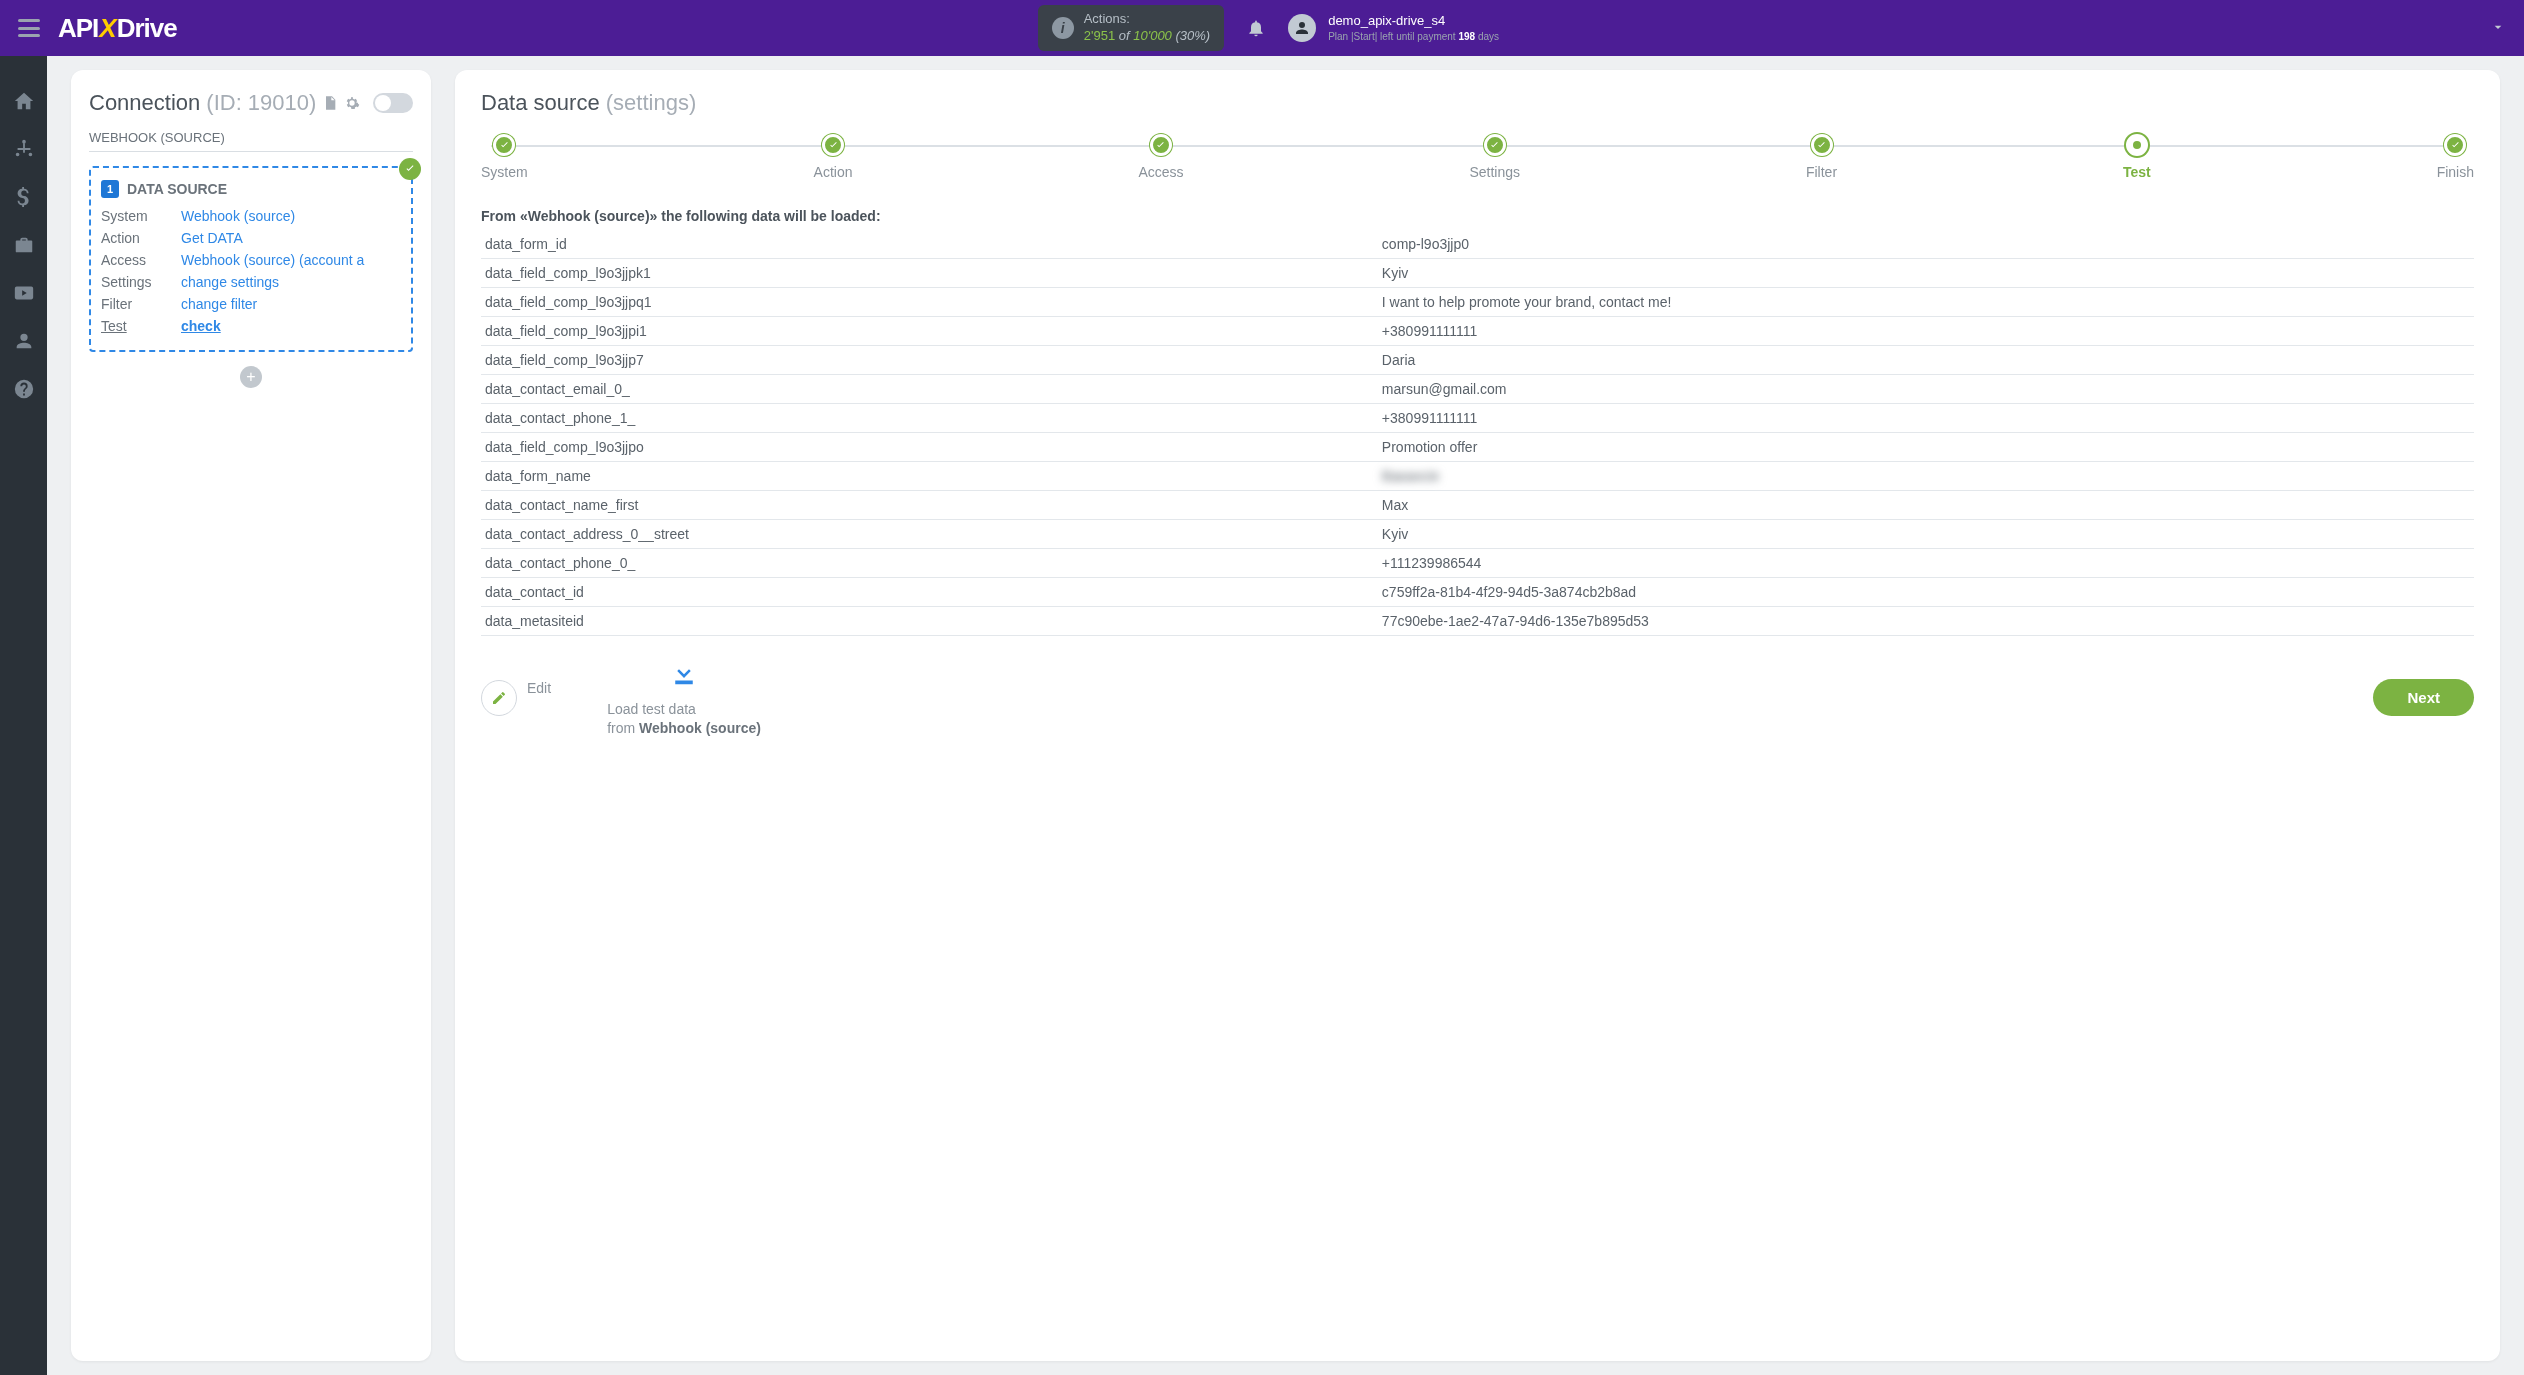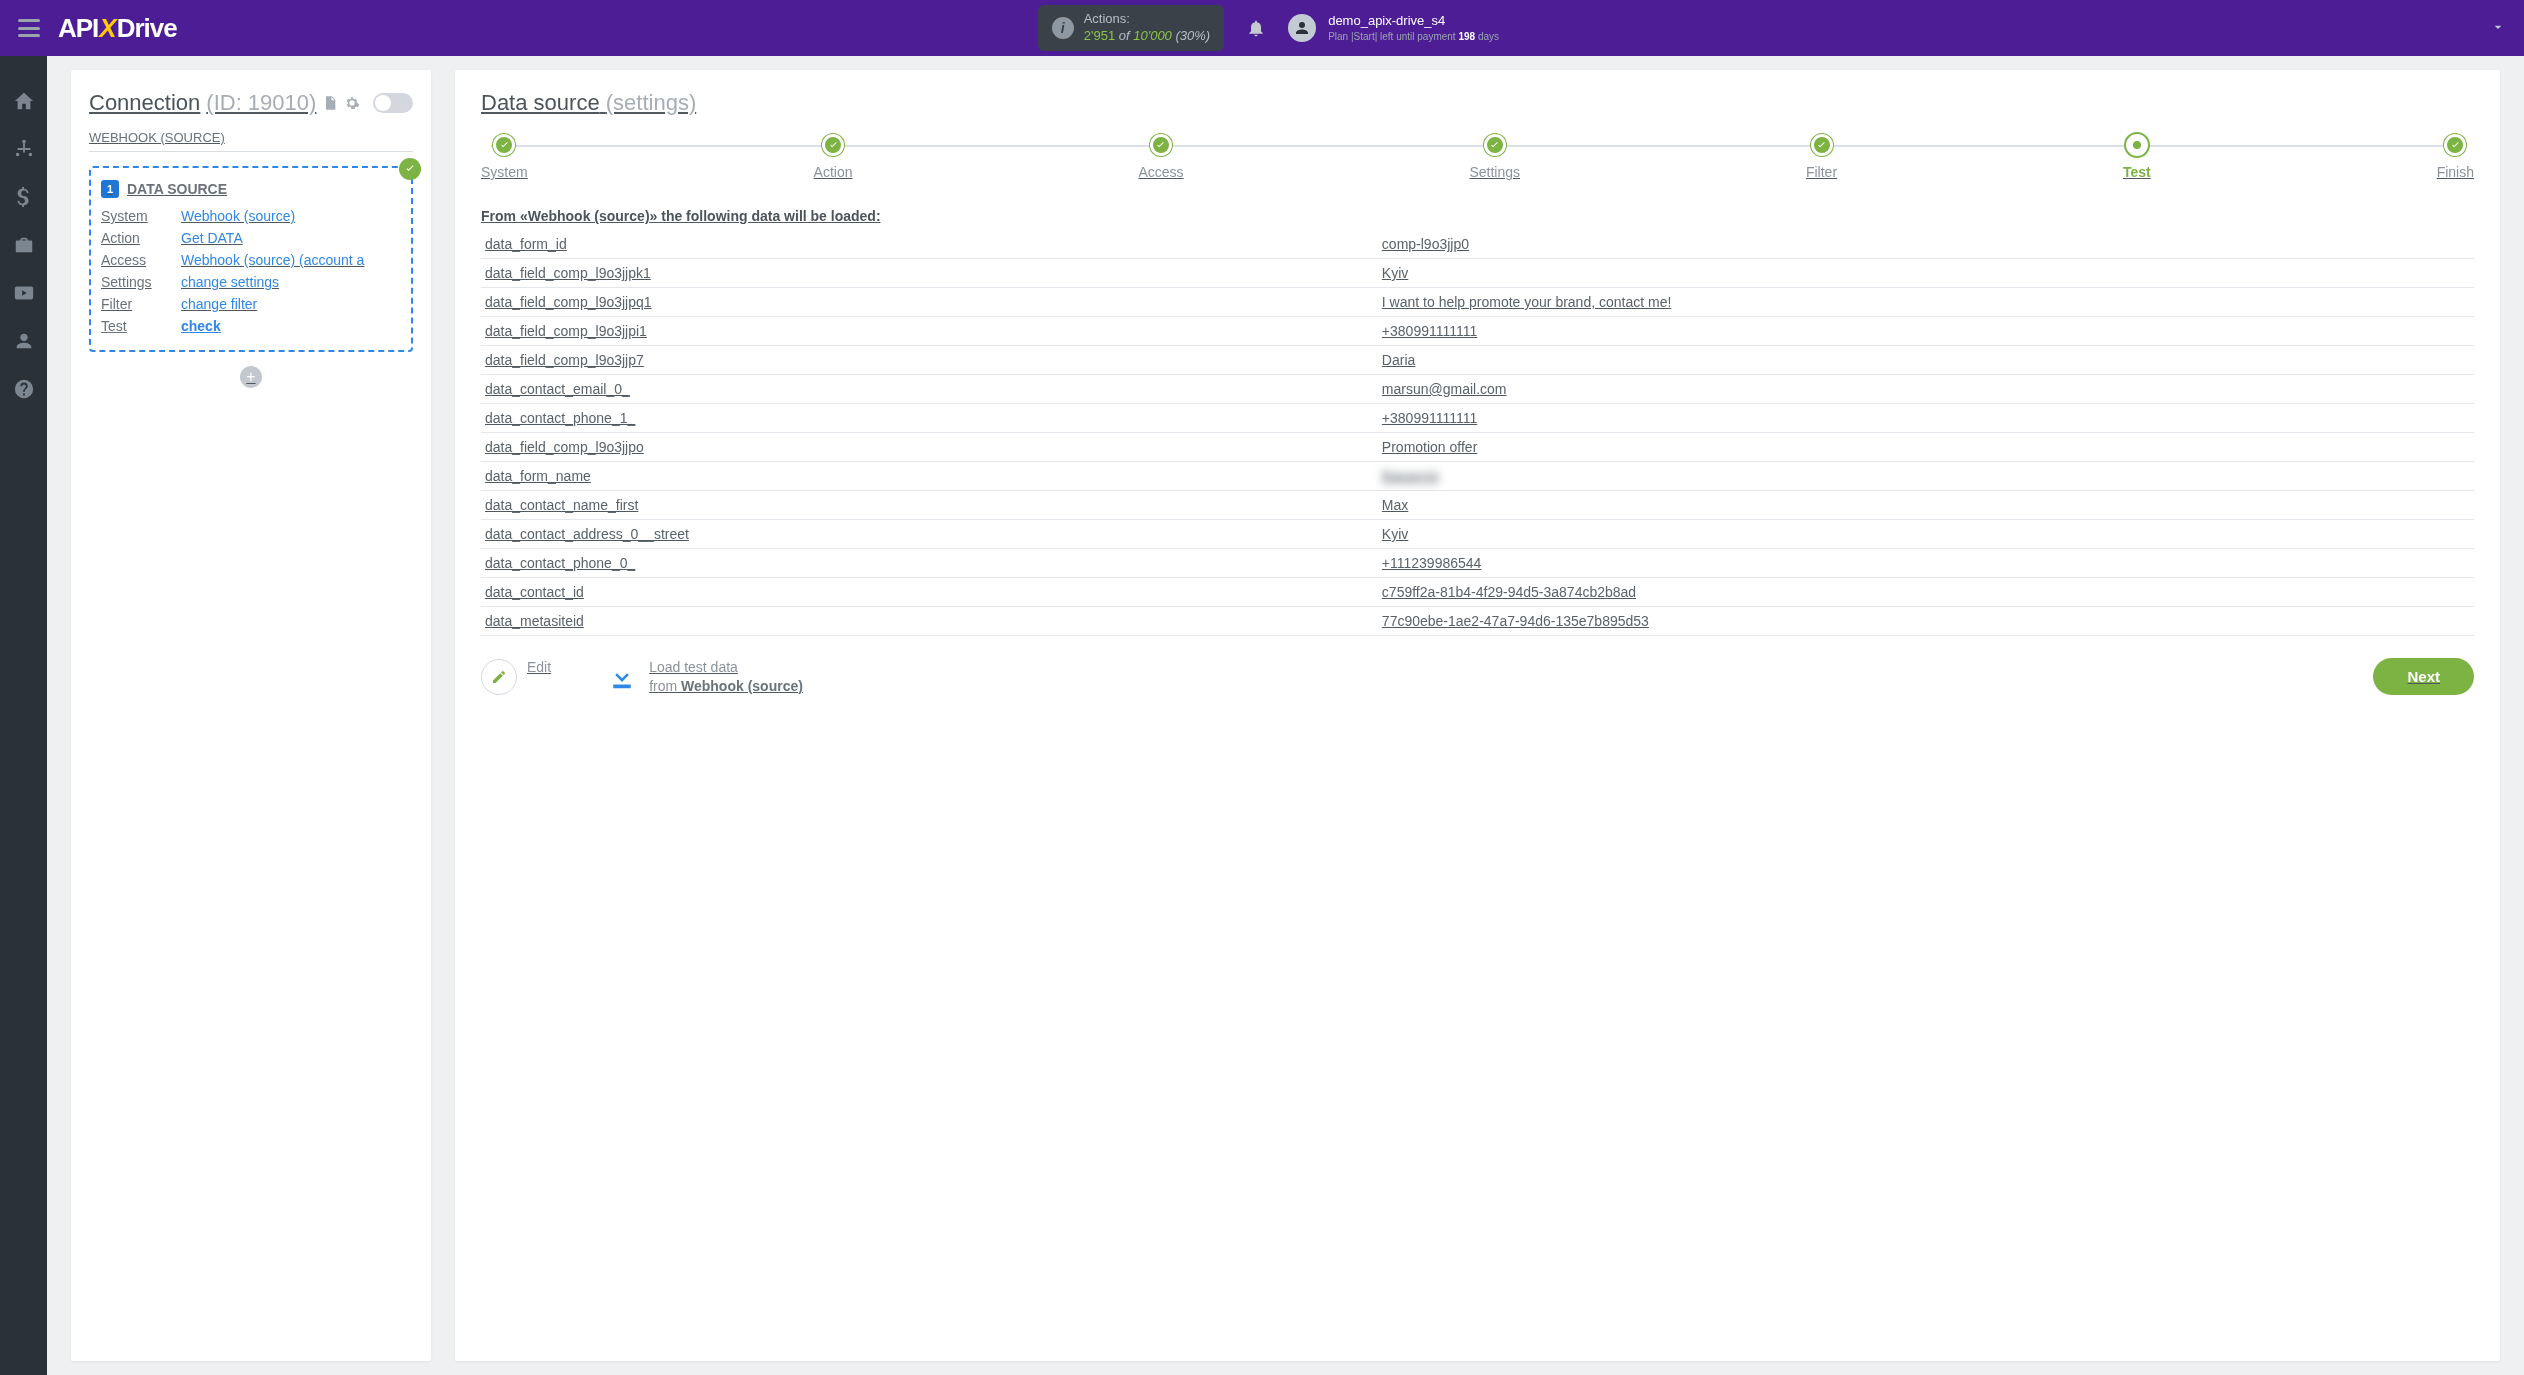--- a/index.html
+++ b/index.html
@@ -23,21 +23,21 @@
 .user-txt .sub{color:#9aa4af;font-size:10px;}
 .user-txt .sub b{color:#fff;}
 .chev{margin-left:auto;padding-left:130px;}
 
 
 .main{display:flex;height:calc(100vh - 56px);}
 .rail{width:47px;background:#2a3138;display:flex;flex-direction:column;align-items:center;padding-top:34px;gap:26px;}
 .rail .ic{width:22px;height:22px;fill:#7b8691;cursor:pointer;}
 .content{flex:1;padding:14px 24px;display:flex;gap:24px;overflow:hidden;}
 
-.card{background:#fff;border-radius:2px;box-shadow:0 1px 3px rgba(0,0,0,.06);text-decoration:underline;}
+.card{background:#fff;border-radius:12px;box-shadow:0 1px 3px rgba(0,0,0,.06);}
 .left-card{width:360px;padding:20px 18px;}
 .right-card{flex:1;padding:20px 26px 22px;overflow:auto;}
 
 .conn-head{font-size:22px;color:#4b535b;display:flex;align-items:center;gap:6px;margin-bottom:14px;}
 .conn-head .lite{color:#a6adb5;}
 .mini-ic{width:16px;height:16px;fill:#a6adb5;cursor:pointer;}
 .toggle{width:40px;height:20px;background:#d3d8de;border-radius:10px;position:relative;cursor:pointer;margin-left:auto;}
 .toggle::after{content:'';position:absolute;width:16px;height:16px;background:#fff;border-radius:50%;top:2px;left:2px;}
 
 .wh-label{font-size:13px;color:#6a727a;border-bottom:1px solid #d9dee3;padding-bottom:6px;margin-bottom:14px;}
@@ -72,21 +72,21 @@
 .tbl-title{font-weight:bold;color:#4b535b;margin-bottom:6px;font-size:14px;}
 .tbl{width:100%;border-collapse:collapse;}
 .tbl td{padding:6px 4px;border-bottom:1px solid #e3e7eb;color:#5a626a;font-size:14px;}
 .tbl td:first-child{width:45%;}
 .blur{filter:blur(4px);color:#bcc3ca;}
 
 .footer-row{display:flex;align-items:center;margin-top:22px;gap:16px;}
 .edit-btn{display:flex;gap:10px;cursor:pointer;color:#8a929a;}
 .pencil{width:36px;height:36px;border:1px solid #d3d8de;border-radius:50%;display:flex;align-items:center;justify-content:center;}
 .pencil svg{width:16px;height:16px;fill:#7cb342;}
-.load-btn{display:flex;align-items:center;gap:12px;cursor:pointer;margin-left:40px;}
+.load-btn{display:flex;align-items:center;gap:12px;cursor:pointer;margin-left:40px;flex-direction:column;}
 .load-btn svg{width:30px;height:30px;fill:#2f88e6;}
 .load-btn .t{color:#8a929a;line-height:1.35;}
 .load-btn .t b{color:#6a727a;}
 .next-btn{margin-left:auto;background:#7cb342;color:#fff;font-weight:bold;border:none;border-radius:20px;padding:10px 34px;font-size:15px;cursor:pointer;}
 </style>
 </head>
 <body>
 
 <div class="topbar">
   <div class="hamburger">

